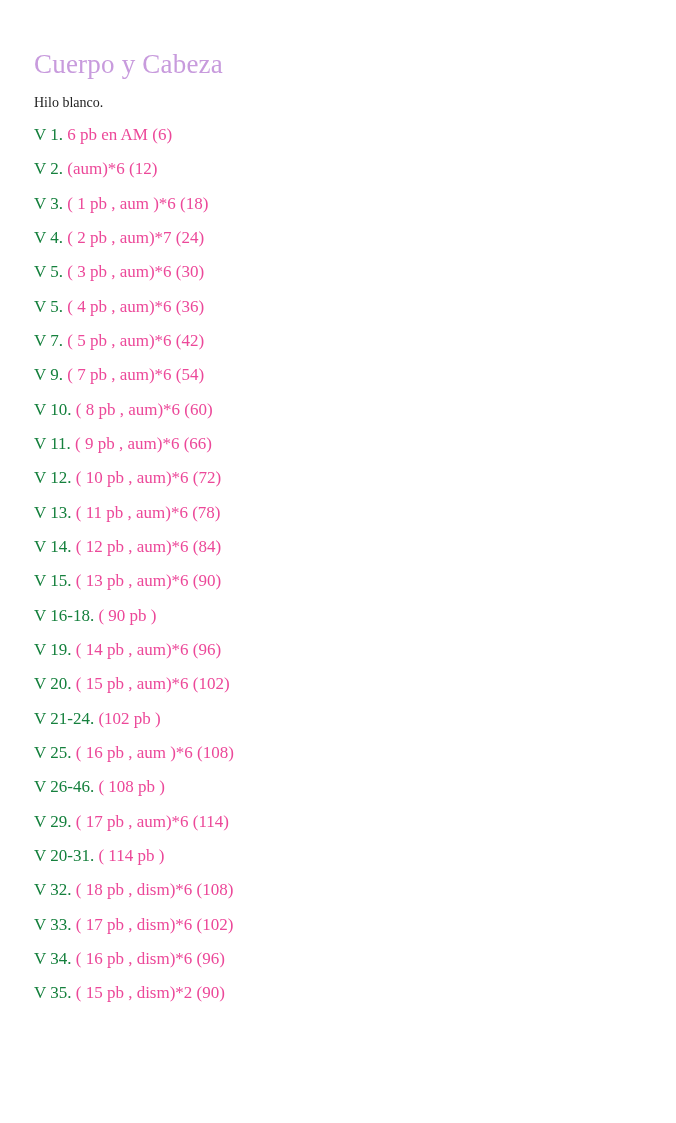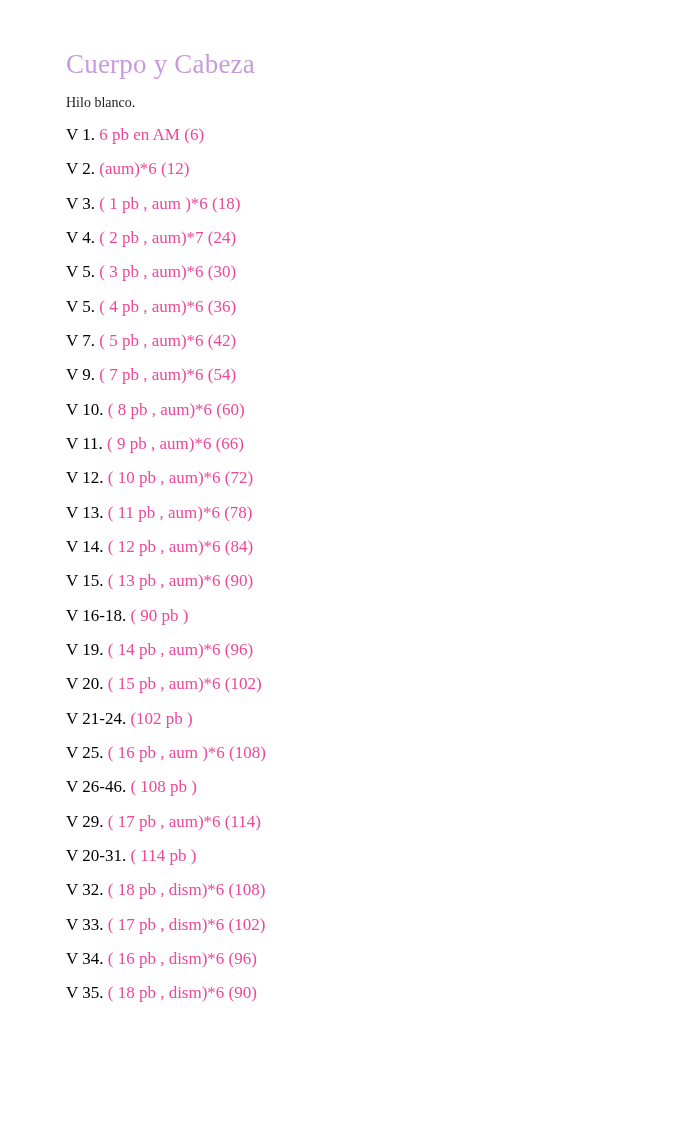--- a/index.html
+++ b/index.html
@@ -10,21 +10,21 @@
     width: 676px;
     min-height: 1123px;
     background: #ffffff;
     font-family: "Liberation Serif", "DejaVu Serif", serif;
     color: #222222;
   }
   .page {
     width: 544px;
     min-height: 1123px;
     box-sizing: border-box;
-    padding: 40px 44px 40px 66px;
+    padding: 40px 44px 40px 34px;
     background: #ffffff;
   }
   .doc-title {
     font-family: "Liberation Serif", "DejaVu Serif", serif;
     font-size: 27px;
     font-weight: normal;
     color: #c89bdd;
     margin: 8px 0 14px 0;
     line-height: 1.2;
     letter-spacing: 0.2px;
@@ -39,21 +39,21 @@
     display: block;
   }
   .row {
     font-size: 17px;
     line-height: 1.28;
     color: #222222;
     margin: 0 0 12.6px 0;
     white-space: pre-wrap;
   }
   .row .label {
-    color: #000000;
+    color: #15803d;
   }
   .row .text {
     color: #ec4899;
   }
 </style>
 </head>
 <body>
 
 <div class="page">
   <h1 class="doc-title">Cuerpo y Cabeza</h1>
@@ -77,15 +77,15 @@
       <div class="row"><span class="label">V 19.</span><span class="text"> ( 14 pb , aum)*6 (96)</span></div>
       <div class="row"><span class="label">V 20.</span><span class="text"> ( 15 pb , aum)*6 (102)</span></div>
       <div class="row"><span class="label">V 21-24.</span><span class="text"> (102 pb )</span></div>
       <div class="row"><span class="label">V 25.</span><span class="text"> ( 16 pb , aum )*6 (108)</span></div>
       <div class="row"><span class="label">V 26-46.</span><span class="text"> ( 108 pb )</span></div>
       <div class="row"><span class="label">V 29.</span><span class="text"> ( 17 pb , aum)*6 (114)</span></div>
       <div class="row"><span class="label">V 20-31.</span><span class="text"> ( 114 pb )</span></div>
       <div class="row"><span class="label">V 32.</span><span class="text"> ( 18 pb , dism)*6 (108)</span></div>
       <div class="row"><span class="label">V 33.</span><span class="text"> ( 17 pb , dism)*6 (102)</span></div>
       <div class="row"><span class="label">V 34.</span><span class="text"> ( 16 pb , dism)*6 (96)</span></div>
-      <div class="row"><span class="label">V 35.</span><span class="text"> ( 18 pb , dism)*6 (90)</span></div>
+      <div class="row"><span class="label">V 35.</span><span class="text"> ( 15 pb , dism)*2 (90)</span></div>
     </div>
 </div>
 
 </body></html>

